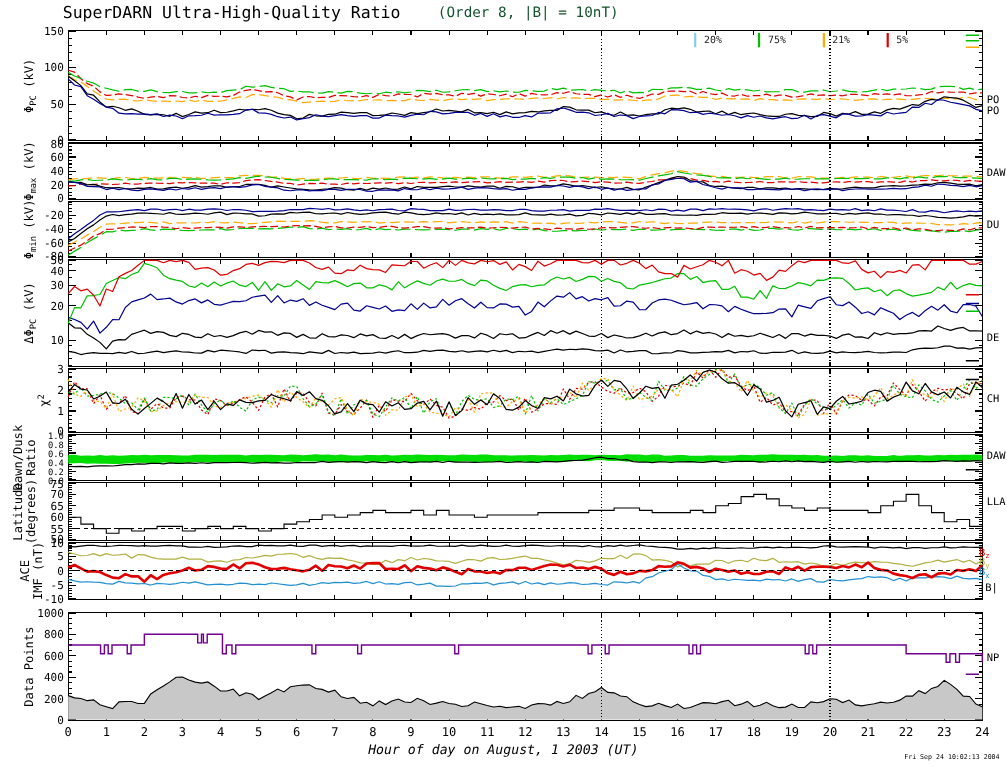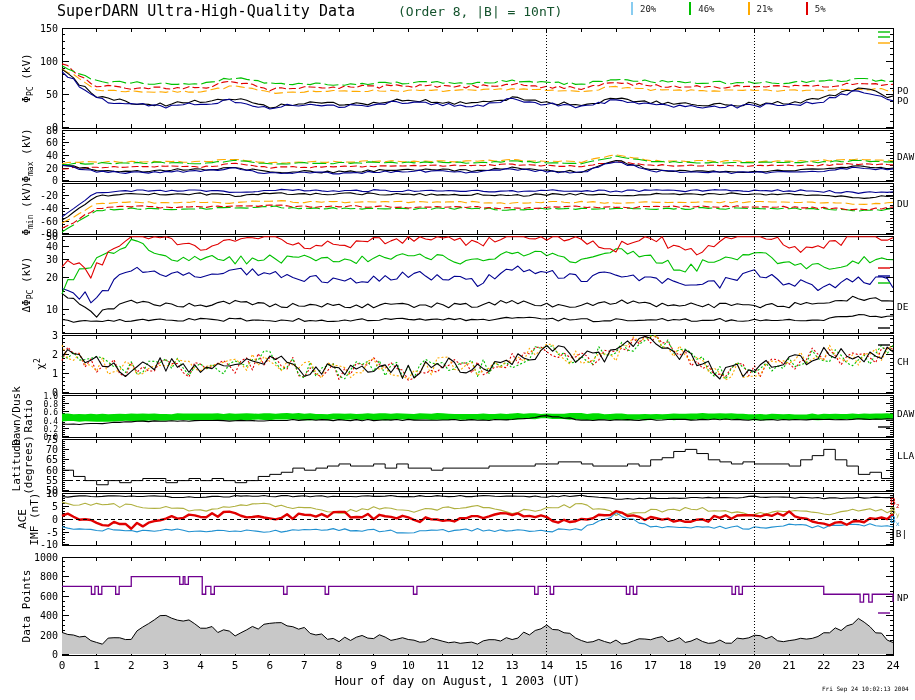--- a/index.html
+++ b/index.html
@@ -1,41 +1,41 @@
 <!DOCTYPE html>
 <html><head>
 <meta charset="utf-8">
 <style>
   html,body{margin:0;padding:0;background:#ffffff;}
   .fig{position:relative;width:915px;height:700px;background:#fff;overflow:hidden;
        font-family:"DejaVu Sans Mono","Liberation Mono",monospace;}
   .title{position:absolute;left:57px;top:2px;font-size:15px;letter-spacing:0px;color:#000;white-space:pre;}
   .subtitle{position:absolute;left:398px;top:4px;font-size:13px;color:#14532d;white-space:pre;}
   .legend{position:absolute;left:631px;top:2px;display:flex;gap:33px;}
-  .legend-item{display:flex;align-items:center;gap:7px;}
+  .legend-item{display:flex;align-items:center;gap:7px;margin-top:28px;}
   .legend-swatch{width:2px;height:13px;display:inline-block;}
   .legend-label{font-size:9px;color:#222;}
-  .xtitle{position:absolute;left:0;top:674px;width:915px;text-align:center;font-size:12px;color:#000;}
+  .xtitle{position:absolute;left:0;top:674px;width:915px;text-align:center;font-size:12px;color:#000;font-style:italic;}
   .stamp{position:absolute;left:822px;top:685px;font-size:6px;color:#000;white-space:pre;}
   svg text{font-family:"DejaVu Sans Mono","Liberation Mono",monospace;fill:#000;}
 </style>
 </head>
 <body>
 
 <div class="fig">
-  <div class="title">SuperDARN Ultra-High-Quality Data</div>
+  <div class="title">SuperDARN Ultra-High-Quality Ratio</div>
   <div class="subtitle">(Order 8, |B| = 10nT)</div>
   <div class="legend" id="legend">
       <div class="legend-item">
         <span class="legend-swatch" style="background: rgb(136, 204, 240);"></span>
         <span class="legend-label">20%</span>
       </div>
       <div class="legend-item">
         <span class="legend-swatch" style="background: rgb(0, 192, 0);"></span>
-        <span class="legend-label">46%</span>
+        <span class="legend-label">75%</span>
       </div>
       <div class="legend-item">
         <span class="legend-swatch" style="background: rgb(255, 170, 0);"></span>
         <span class="legend-label">21%</span>
       </div>
       <div class="legend-item">
         <span class="legend-swatch" style="background: rgb(224, 0, 0);"></span>
         <span class="legend-label">5%</span>
       </div>
     </div>

